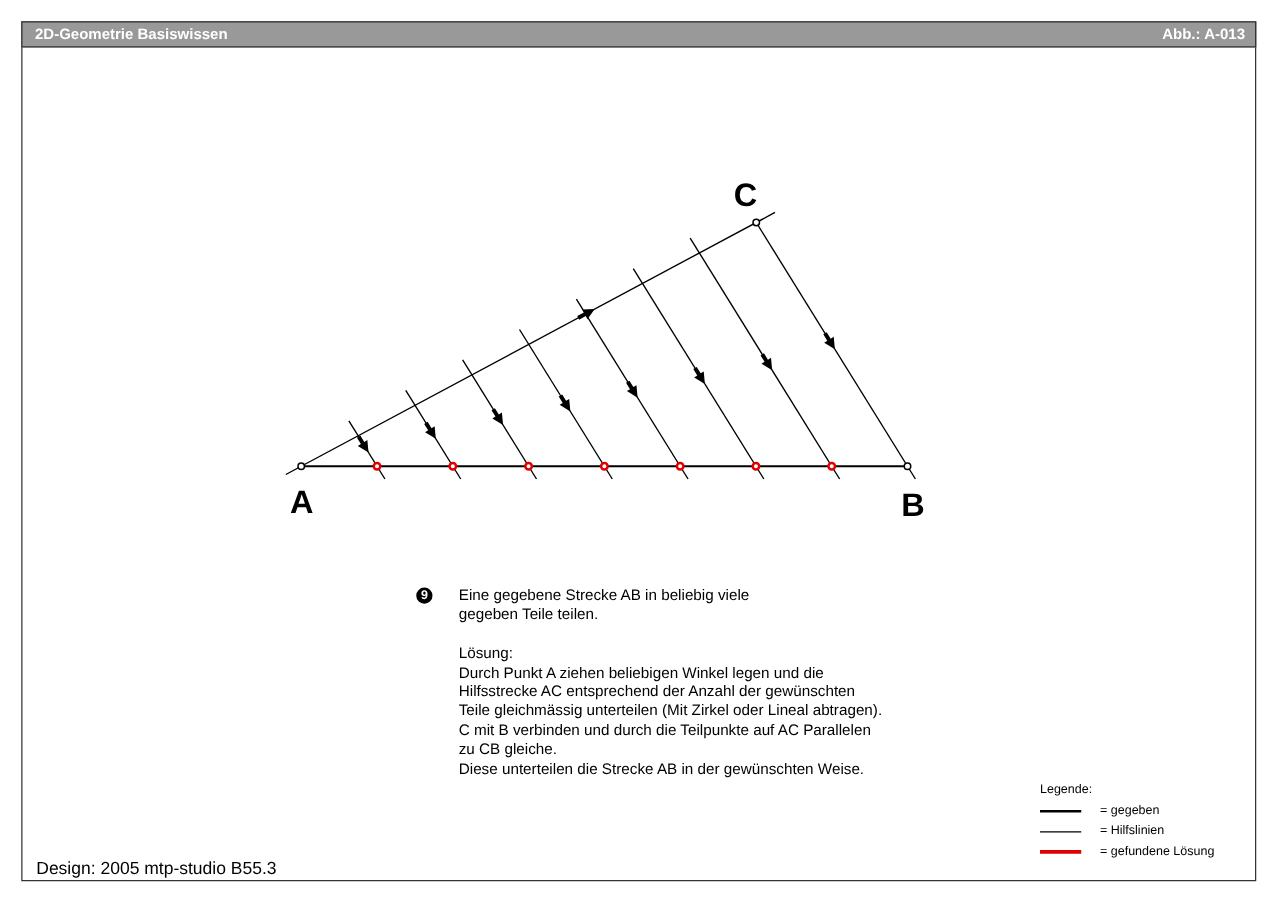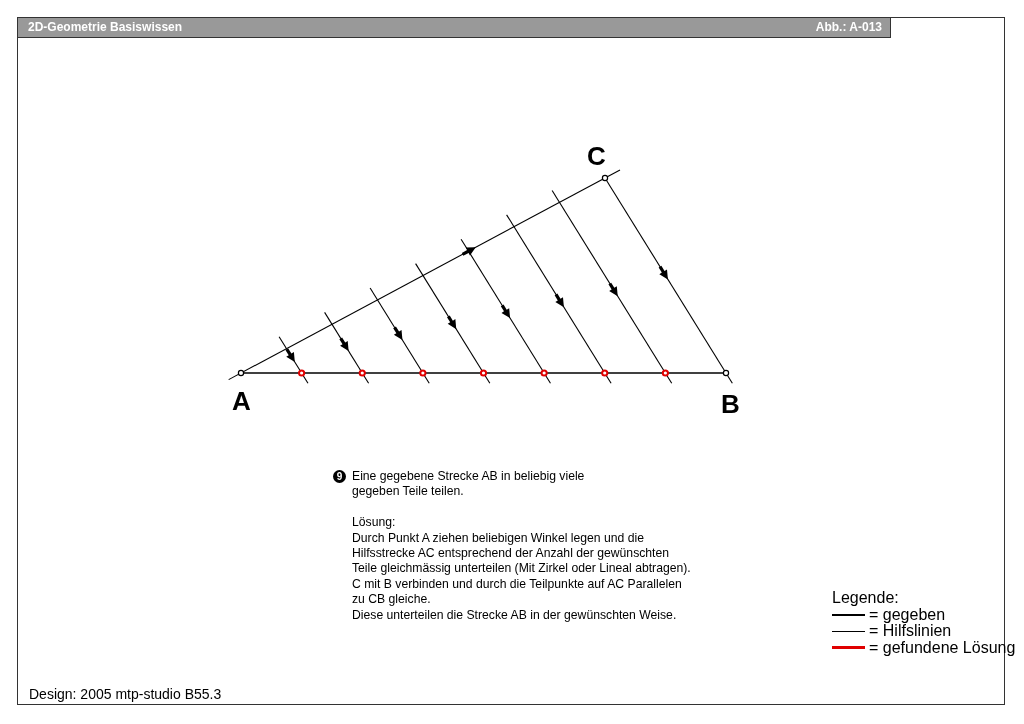--- a/index.html
+++ b/index.html
@@ -1,29 +1,29 @@
 <!DOCTYPE html>
 <html><head>
 <meta charset="utf-8">
 <style>
   html,body{margin:0;padding:0;background:#fff;}
   body{width:1024px;height:724px;position:relative;overflow:hidden;font-family:"Liberation Sans",sans-serif;}
   .frame{position:absolute;left:17px;top:17px;width:988px;height:688px;border:1px solid #333;box-sizing:border-box;}
-  .header{position:absolute;left:17px;top:17px;width:874px;height:21px;background:#999;border:1px solid #333;box-sizing:border-box;color:#fff;font-size:12px;font-weight:bold;line-height:19px;}
+  .header{position:absolute;left:17px;top:17px;width:988px;height:21px;background:#999;border:1px solid #333;box-sizing:border-box;color:#fff;font-size:12px;font-weight:bold;line-height:19px;}
   .header .title{position:absolute;left:10px;top:0;}
   .header .code{position:absolute;right:8px;top:0;}
   svg.dia{position:absolute;left:0;top:0;}
   .label{font-family:"Liberation Sans",sans-serif;font-weight:bold;font-size:26px;fill:#000;}
   .desc{position:absolute;left:333px;top:469px;font-size:12.2px;line-height:15.4px;color:#000;}
   .desc .num{position:absolute;left:0;top:1px;width:13px;height:13px;border-radius:50%;background:#000;color:#fff;font-size:10px;font-weight:bold;text-align:center;line-height:13px;}
-  .desc .body{margin-left:19px;}
+  .desc .body{margin-left:34px;}
   .desc p{margin:0;}
   .desc .gap{height:15.4px;}
-  .legend{position:absolute;left:832px;top:590px;font-size:16px;line-height:16.5px;}
-  .legend .row{display:flex;align-items:center;}
+  .legend{position:absolute;left:832px;top:624px;font-size:10px;line-height:16.5px;}
+  .legend .row{display:flex;align-items:center;gap:11px;}
   .legend .sw{display:inline-block;width:33px;margin-right:4px;}
   .footer{position:absolute;left:29px;top:686px;font-size:14px;}
 </style>
 </head>
 <body>
 
 <div class="frame"></div>
 <div class="header">
   <span class="title">2D-Geometrie Basiswissen</span>
   <span class="code">Abb.: A-013</span>

